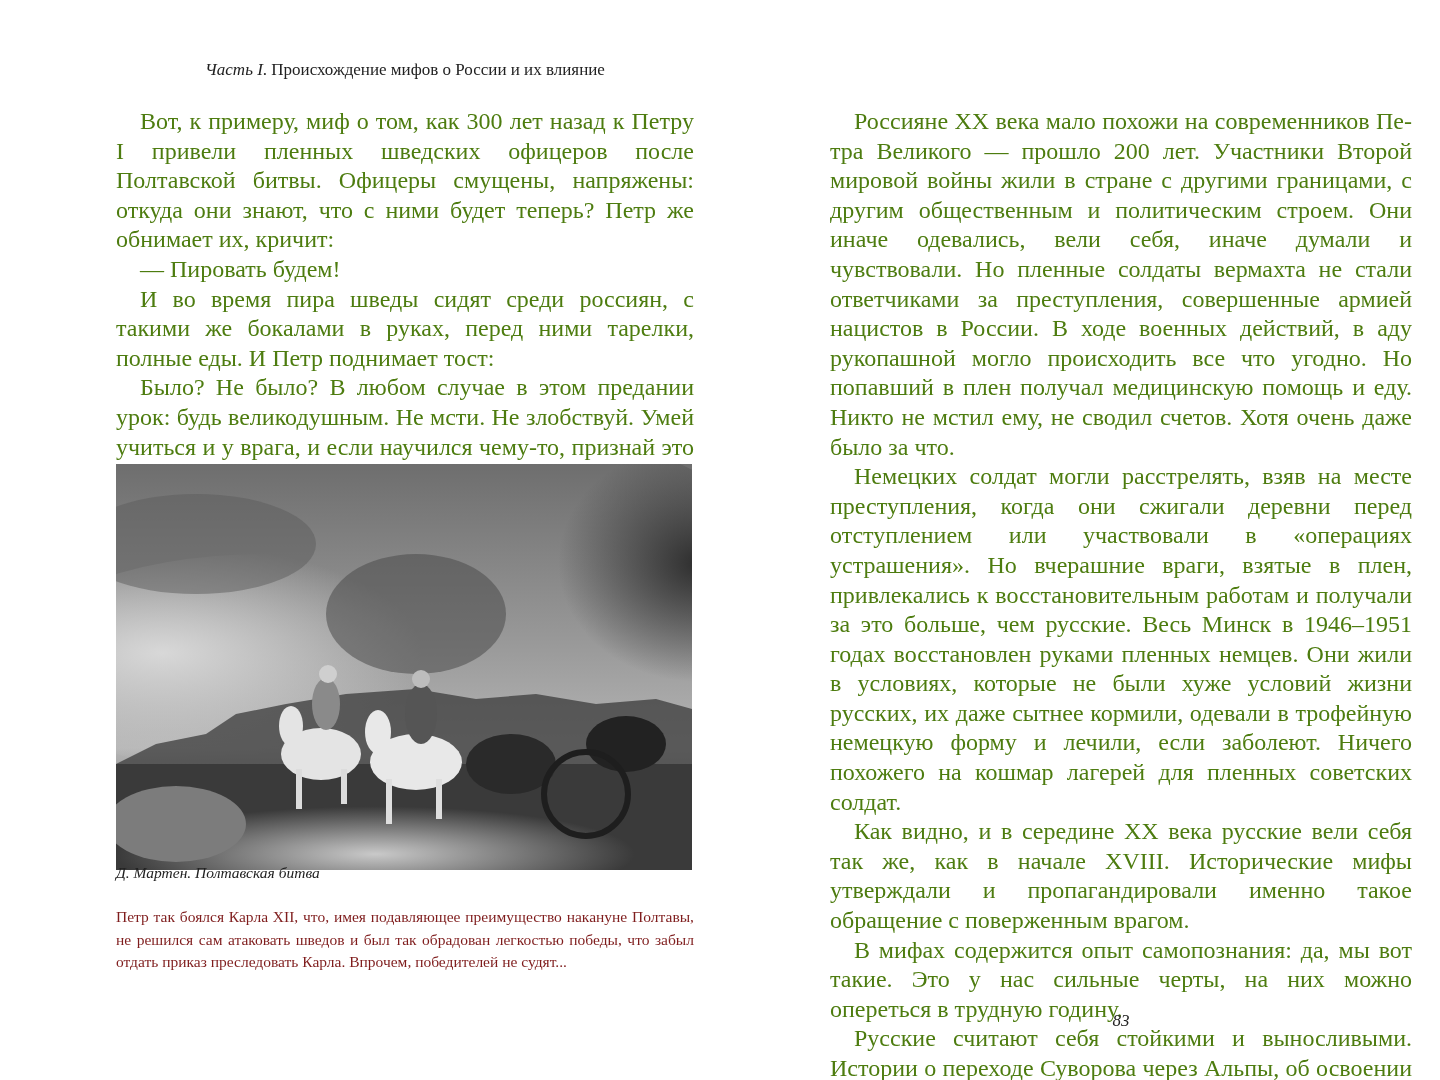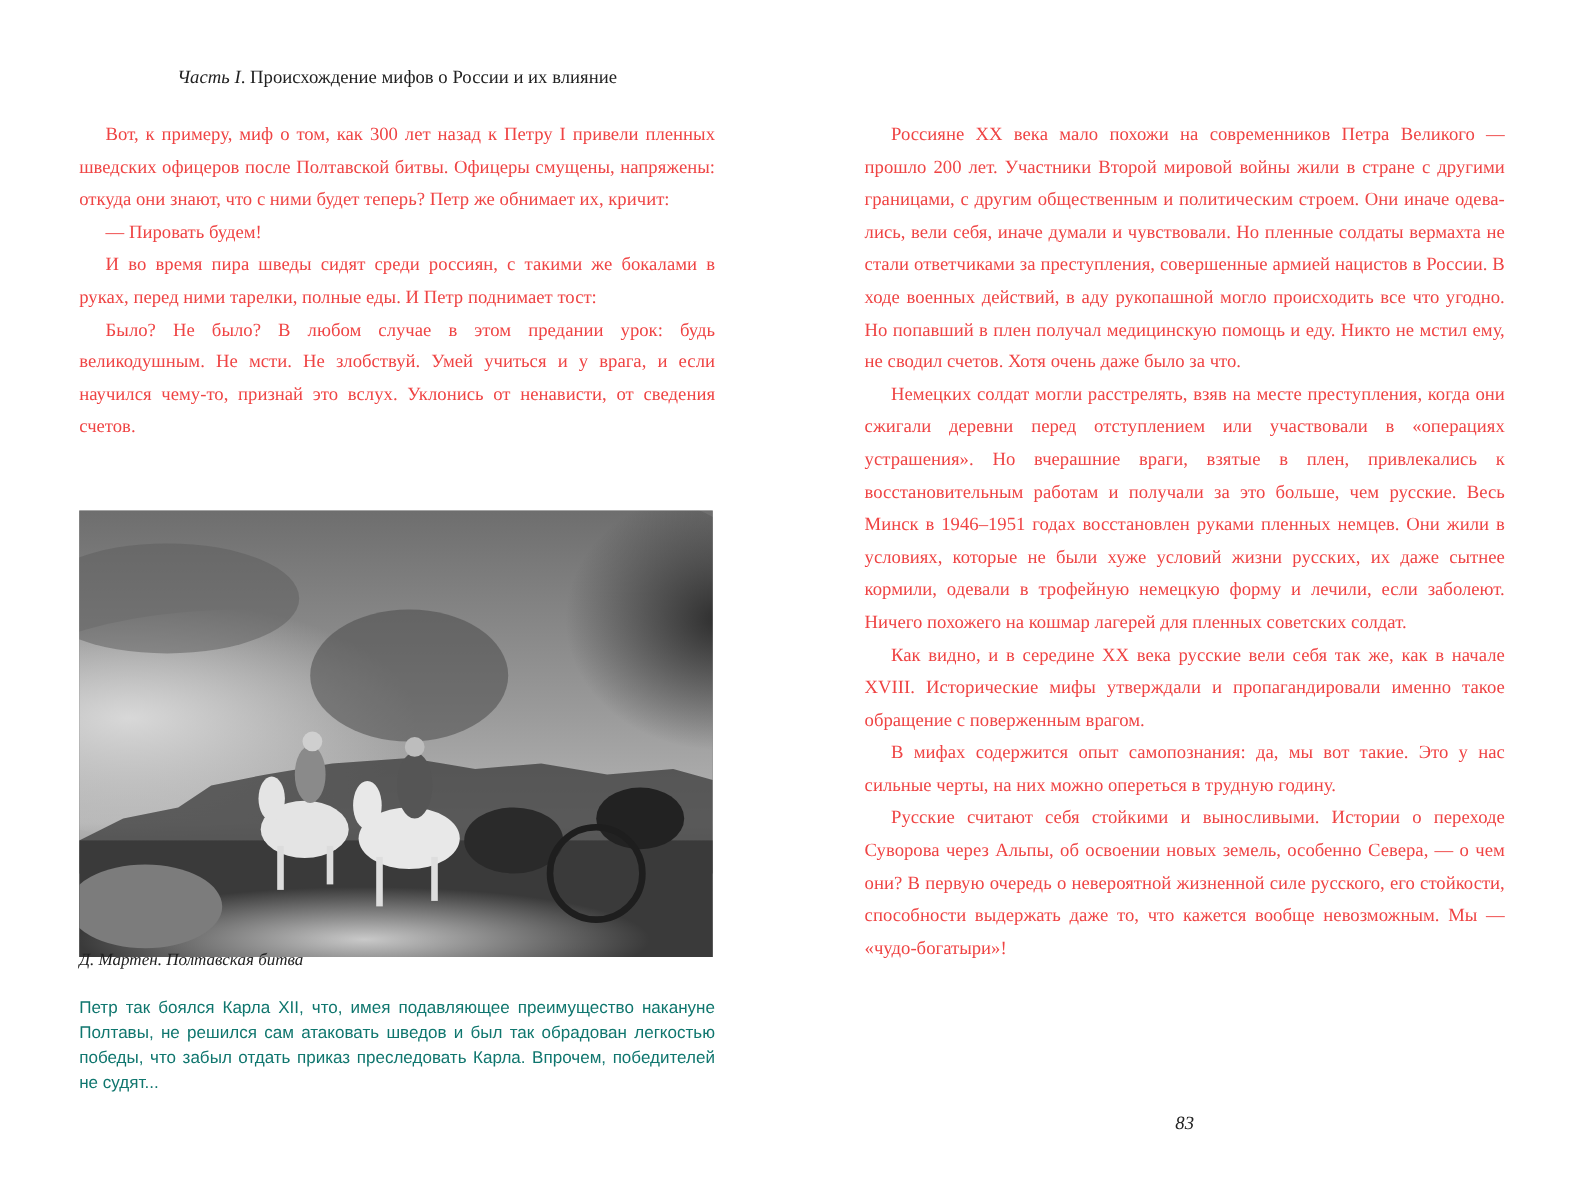--- a/index.html
+++ b/index.html
@@ -1,36 +1,36 @@
 <!DOCTYPE html>
 <html><head>
 <meta charset="utf-8">
 <style>
   html, body { margin: 0; padding: 0; background: #ffffff; }
   body { width: 1440px; height: 1080px; position: relative; overflow: hidden;
          font-family: "DejaVu Serif", "Liberation Serif", serif; color: #1c1c1c; }
-  .page { position: absolute; top: 0; height: 800px; }
+  .page { position: absolute; top: 0; height: 800px; margin-left: 44px; }
   .page-left { left: 72px; width: 578px; }
   .page-right { left: 786px; width: 582px; }
   .running-head { position: absolute; top: 60px; left: 0; right: 0; text-align: center;
                   font-family: "Liberation Serif", serif; font-size: 17px; color: #222; }
   .running-head .it { font-style: italic; }
   .body-text { position: absolute; left: 0; right: 0; font-family: "Liberation Serif", serif;
-               font-size: 17px; line-height: 29.6px; text-align: justify; hyphens: manual; color: #ef4444; }
+               font-size: 24px; line-height: 29.6px; text-align: justify; hyphens: manual; color: #4d7c0f; }
   .page-left .body-text { top: 107px; }
   .page-right .body-text { top: 107px; }
   .body-text p { margin: 0; text-indent: 24px; }
   .body-text p.dialog { text-indent: 24px; }
   .figure { position: absolute; left: 0; top: 464px; width: 576px; height: 406px; overflow: hidden;
             background: #7a7a7a; }
   .figure svg { display: block; }
   .caption-title { position: absolute; left: 0; top: 864px; font-family: "Liberation Serif", serif;
                    font-style: italic; font-size: 15.5px; color: #222; }
-  .caption-text { position: absolute; left: 0; right: 0; top: 906px; font-family: Liberation Sans, sans-serif;
-                  font-size: 15.5px; line-height: 22.5px; text-align: justify; color: #0f766e; }
+  .caption-text { position: absolute; left: 0; right: 0; top: 906px; font-family: Liberation Serif, serif;
+                  font-size: 15.5px; line-height: 22.5px; text-align: justify; color: #7f1d1d; }
   .page-number { position: absolute; top: 1011px; left: 0; right: 0; text-align: center;
                  font-family: "Liberation Serif", serif; font-style: italic; font-size: 17px; color: #222; }
 </style>
 </head>
 <body>
 
 <div class="page page-left">
   <div class="running-head">
     <span class="it">Часть I</span><span>. Происхождение мифов о России и их влияние</span>
   </div>

